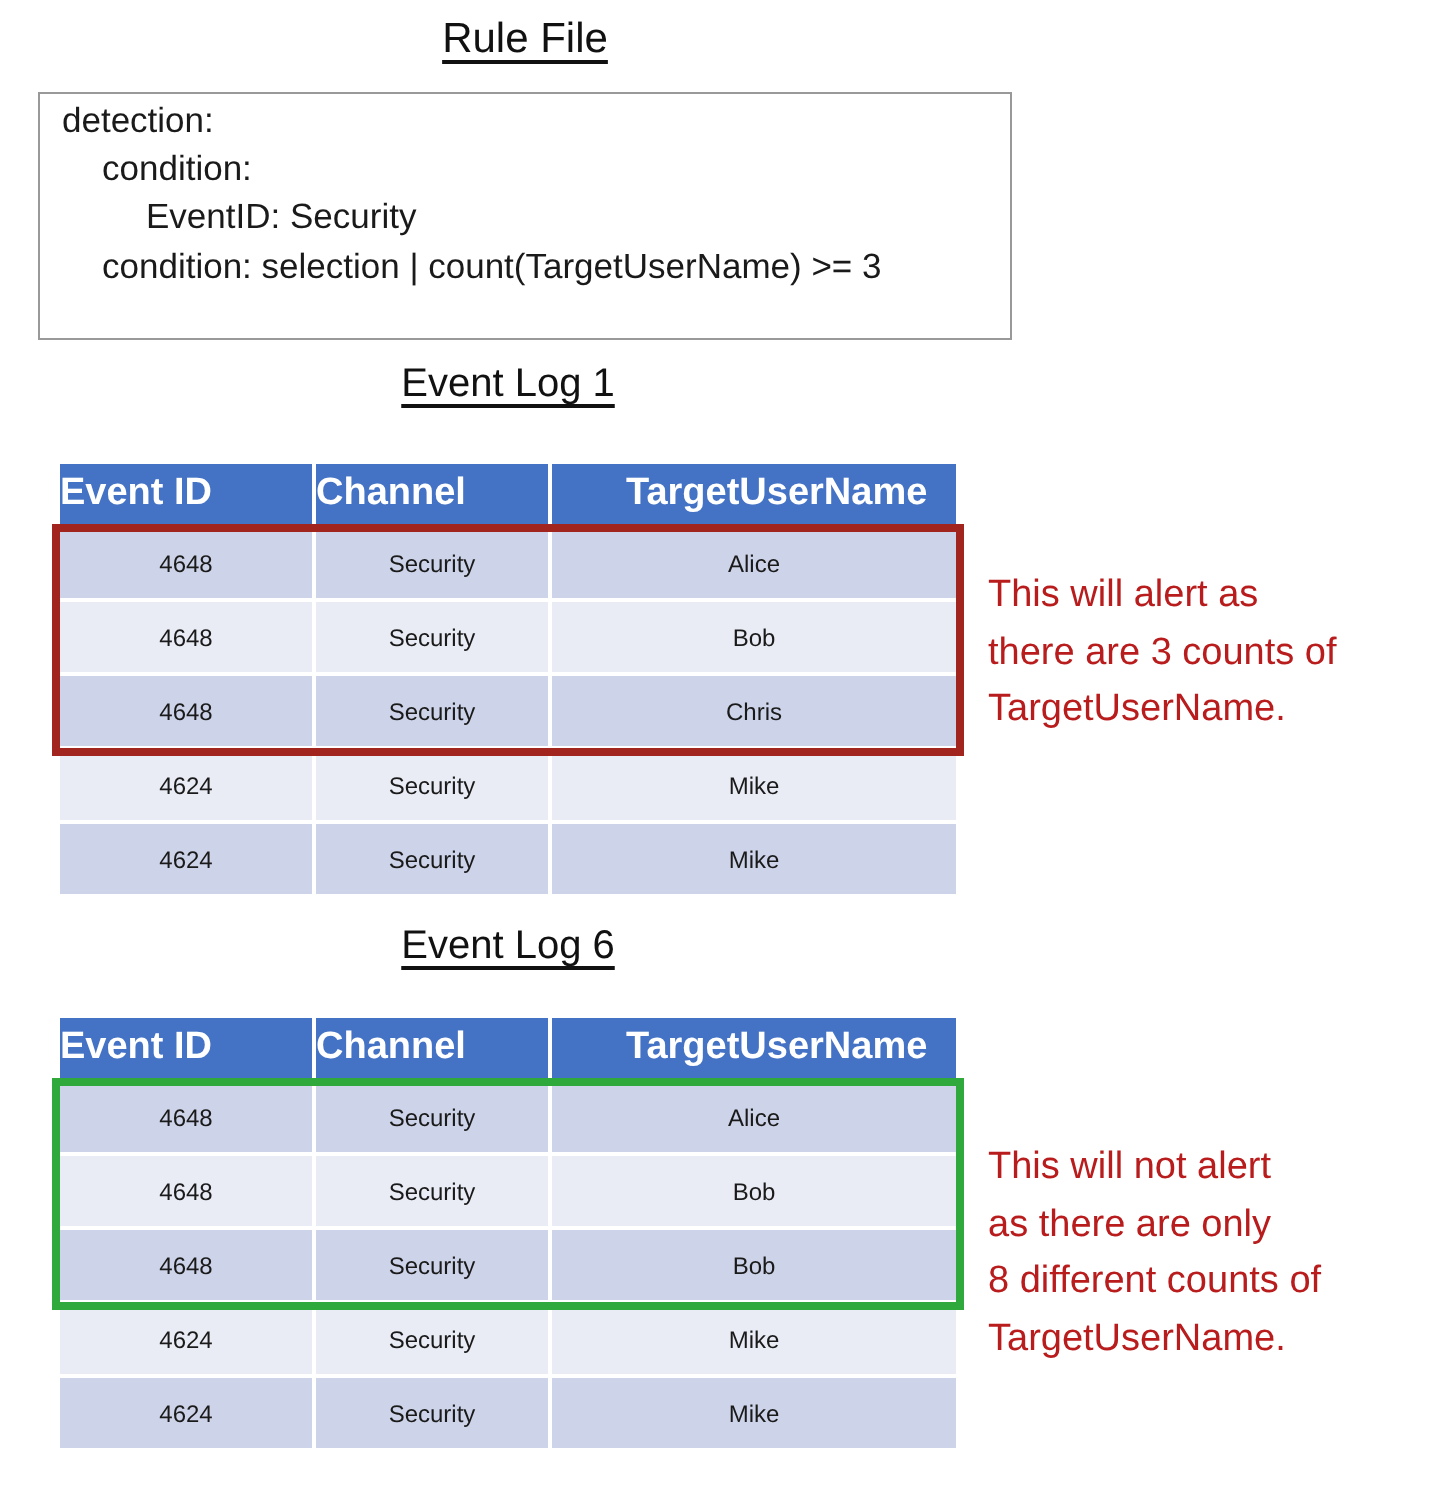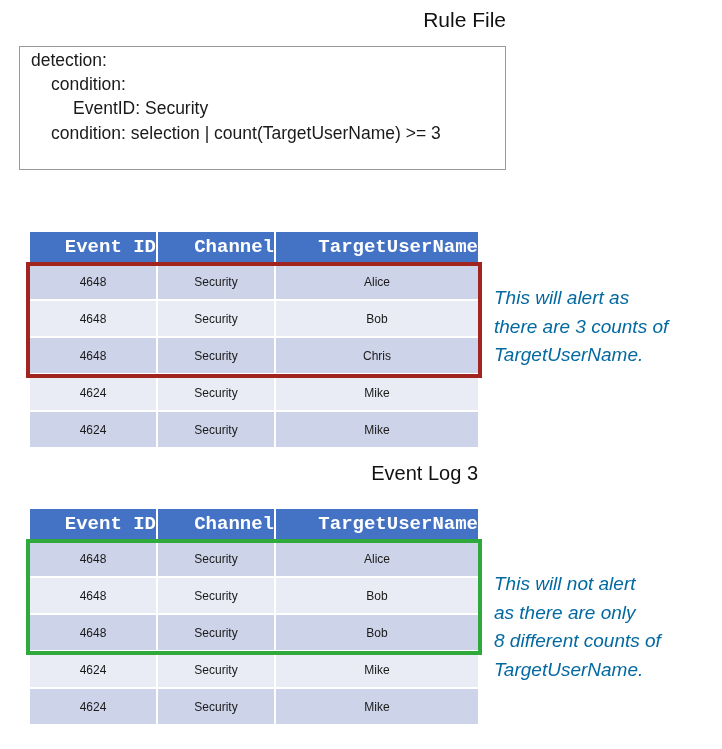--- a/index.html
+++ b/index.html
@@ -8,23 +8,24 @@
     width: 722px;
     height: 749px;
     background: #ffffff;
     font-family: "Liberation Sans", sans-serif;
     color: var(--body-text, #1a1a1a);
     overflow: hidden;
   }
 
   .section-title {
     position: absolute;
-    text-align: right;
+    text-align: center;
     font-size: 20px;
     color: #111;
+    text-decoration: underline;
     text-underline-offset: 4px;
     text-decoration-thickness: 1.5px;
   }
   .rule-title {
     left: 19px; top: 8px; width: 487px;
     font-size: 21px;
   }
   .log1-title { left: 30px; top: 181px; width: 448px; }
   .log2-title { left: 30px; top: 462px; width: 448px; }
 
@@ -57,28 +58,27 @@
   col.c-eventid { width: 128px; }
   col.c-channel { width: 118px; }
   col.c-tun     { width: 202px; }
 
   table.log-table th {
     background: var(--header-bg, #4472C4);
     color: var(--header-text, #fff);
     font-size: 19px;
     font-weight: bold;
     height: 30px;
-    text-align: right;
+    text-align: left;
     vertical-align: middle;
     border-right: 2px solid #fff;
     border-bottom: 2px solid #fff;
     padding: 0;
-    font-family: Liberation Mono, monospace;
-  }
-  table.log-table th:last-child { border-right: none; }
+  }
+  table.log-table th:last-child { border-right: none; padding-left: 37px; }
   table.log-table td {
     font-size: 12px;
     height: 35px;
     text-align: center;
     vertical-align: middle;
     border-right: 2px solid #fff;
     border-bottom: 2px solid #fff;
     padding: 0;
     color: #1a1a1a;
   }
@@ -98,40 +98,40 @@
   .alert-box { top: 262px; border: 4px solid var(--alert-border, #A1241E); }
   .ok-box    { top: 539px; border: 4px solid var(--ok-border, #2FA83C); }
 
   .annotation {
     position: absolute;
     left: 494px;
     width: 225px;
     font-size: 19px;
     line-height: 28.5px;
     white-space: pre-line;
-    color: #0369a1;
-    font-style: italic;
+    color: #b91c1c;
   }
   .ann1 { top: 284px; }
   .ann2 { top: 570px; }
 </style>
 </head>
 <body>
 
 <div class="canvas">
 
   <div class="section-title rule-title">Rule File</div>
 
   <div class="rule-box">
     <div class="rule-line ind0">detection:</div>
     <div class="rule-line ind1">condition:</div>
     <div class="rule-line ind2">EventID: Security</div>
     <div class="rule-line ind1">condition: selection | count(TargetUserName) &gt;= 3</div>
   </div>
 
+  <div class="section-title log1-title">Event Log 1</div>
 
   <table class="log-table t1">
     <colgroup>
         <col class="c-eventid">
         <col class="c-channel">
         <col class="c-tun">
       </colgroup>
     <thead>
       <tr>
         <th>Event ID</th>
@@ -167,21 +167,21 @@
       </tr>
     </tbody>
   </table>
 
   <div class="highlight-box alert-box"></div>
 
   <div class="annotation ann1">This will alert as
 there are 3 counts of
 TargetUserName.</div>
 
-  <div class="section-title log2-title">Event Log 3</div>
+  <div class="section-title log2-title">Event Log 6</div>
 
   <table class="log-table t2">
     <colgroup>
         <col class="c-eventid">
         <col class="c-channel">
         <col class="c-tun">
       </colgroup>
     <thead>
       <tr>
         <th>Event ID</th>

